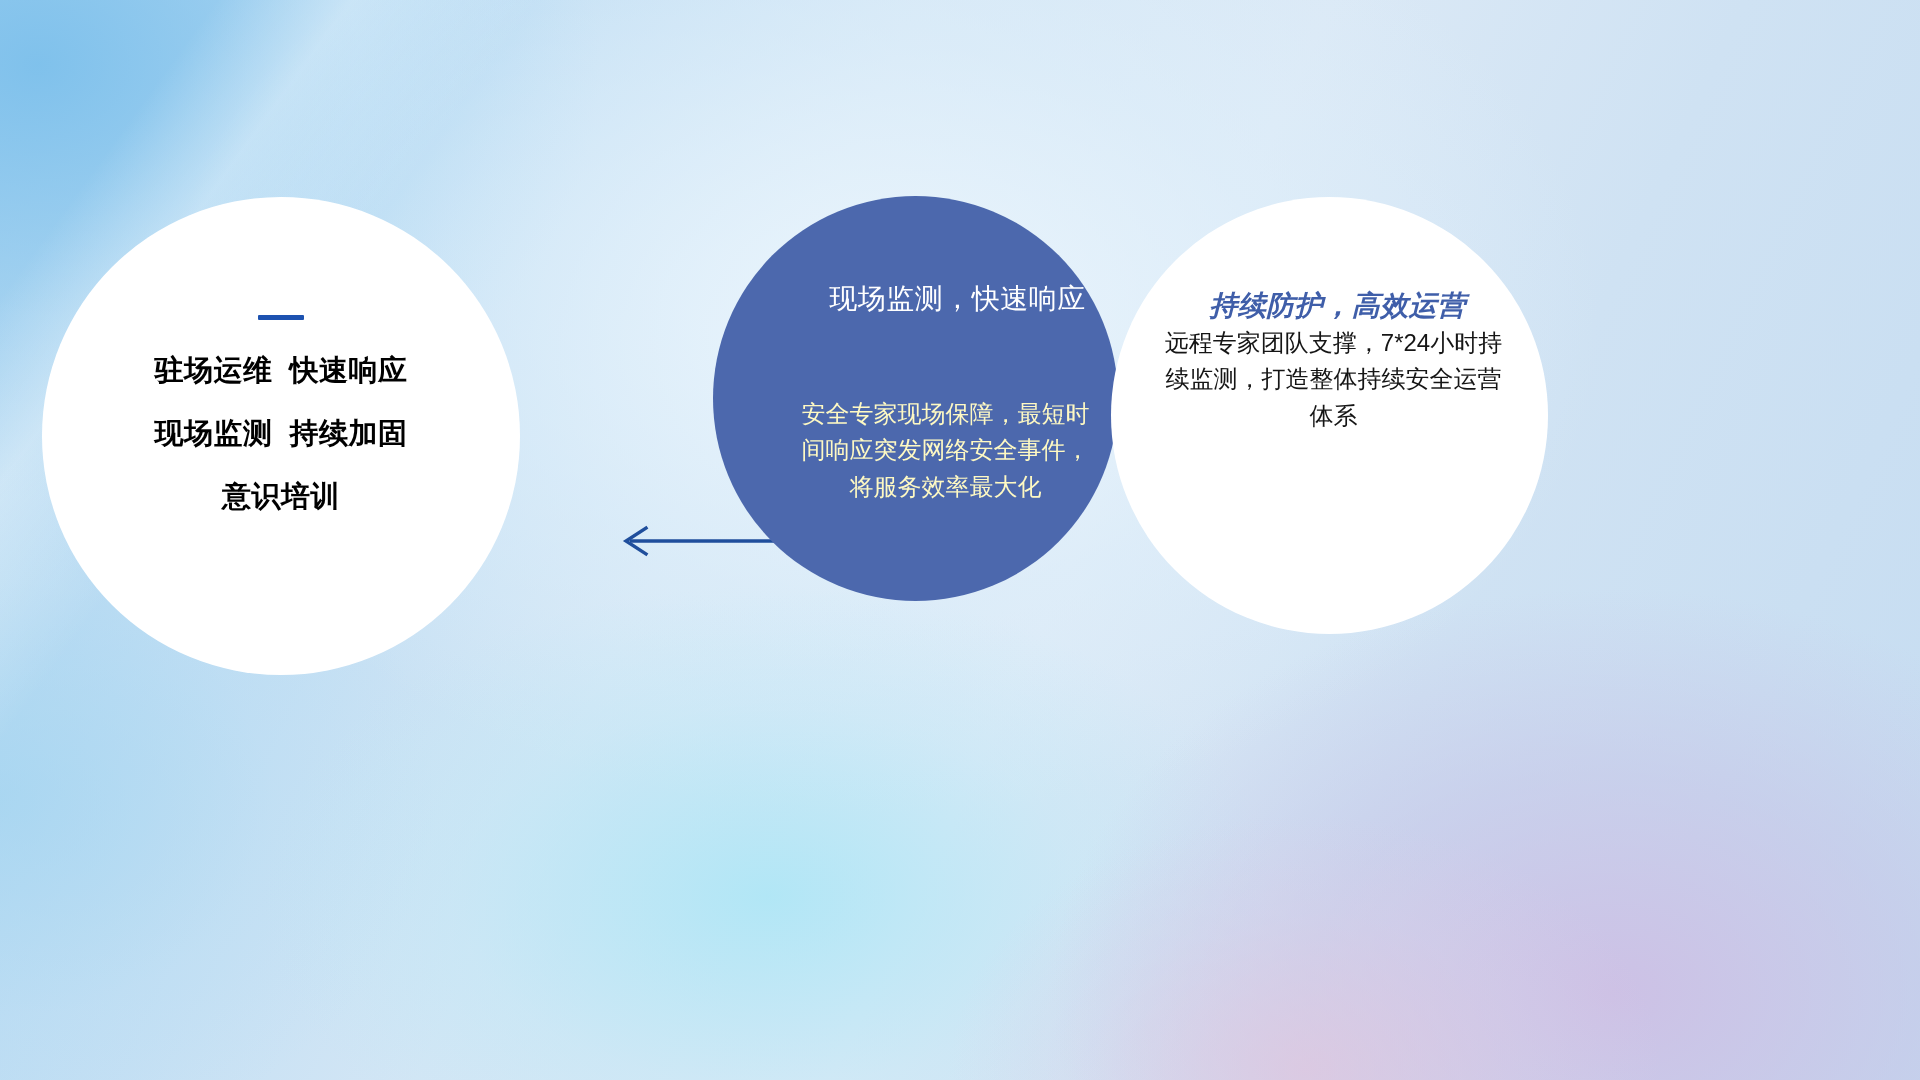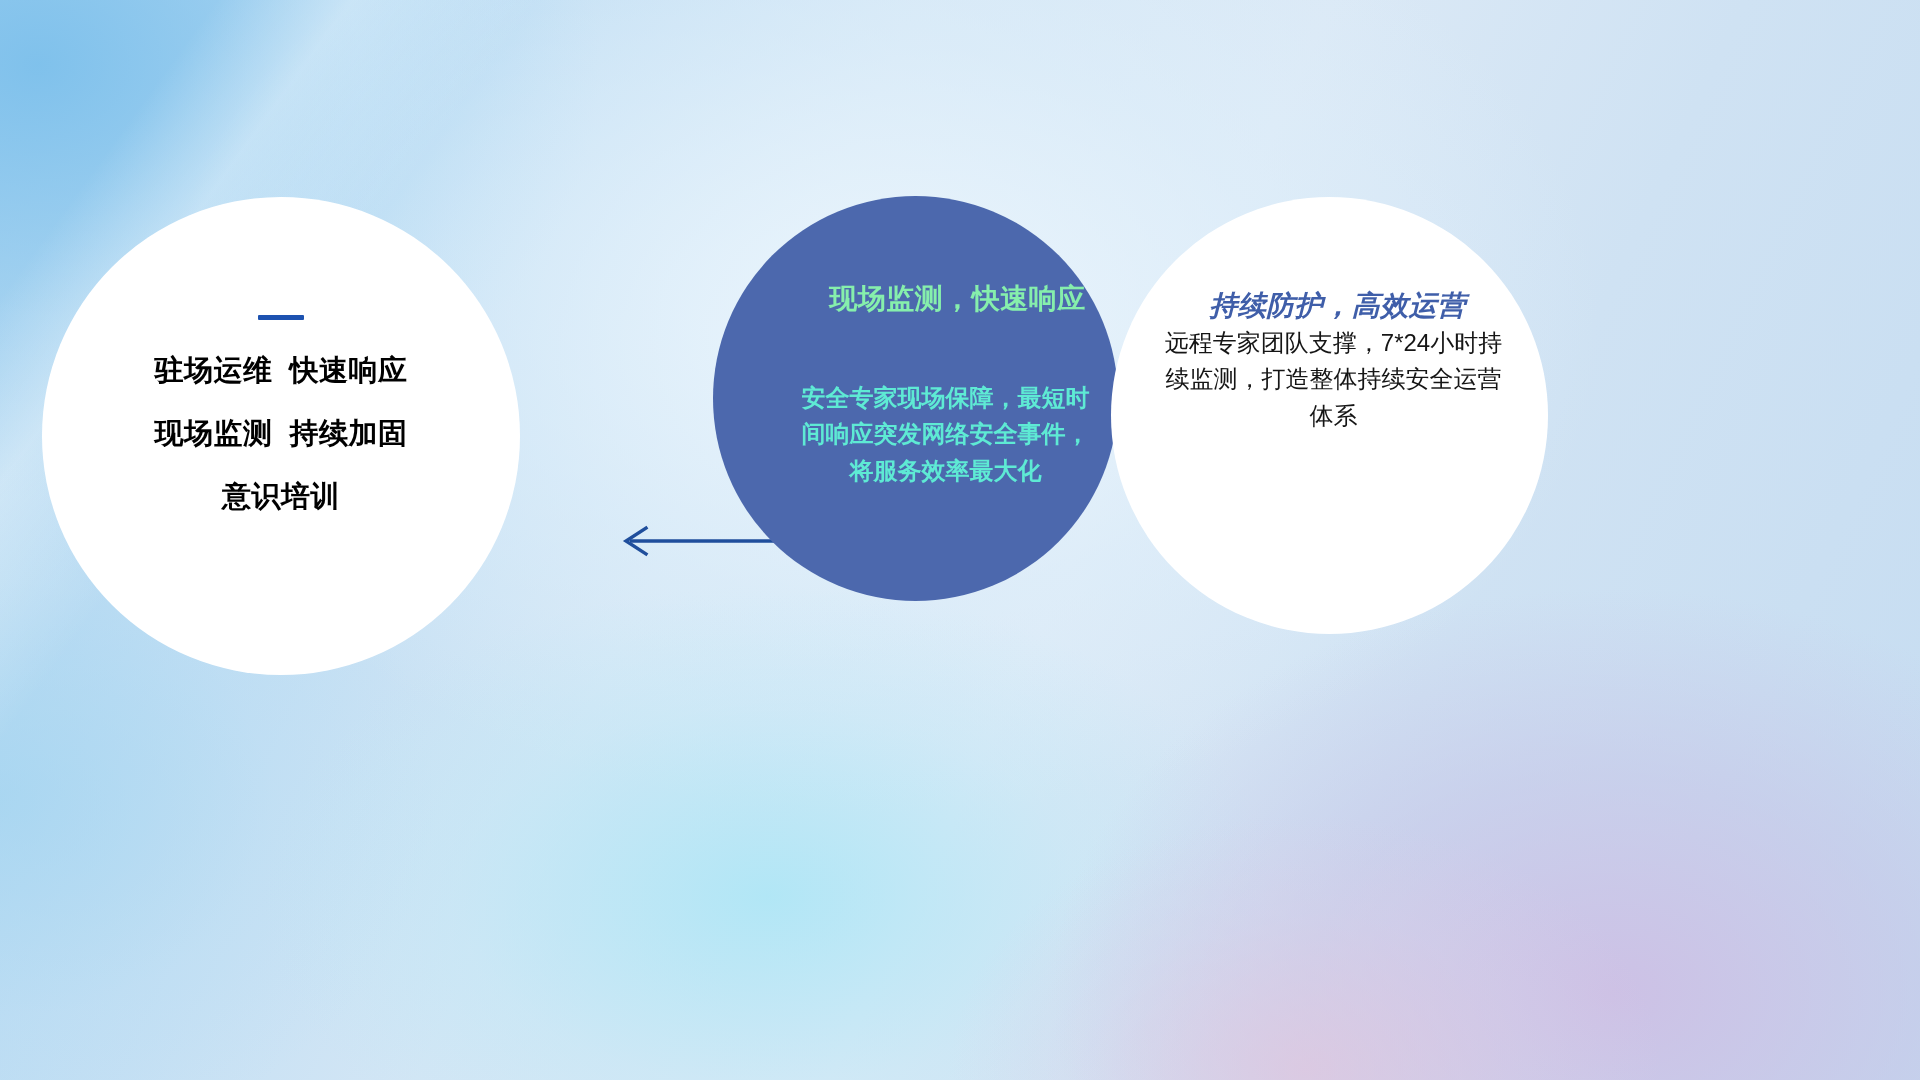--- a/index.html
+++ b/index.html
@@ -144,36 +144,36 @@
     justify-content: flex-start;
     padding-top: 84px;
   }
   #circle-mid {
     width: 405px;
     height: 405px;
     top: 196px;
   }
   #circle-mid .card-title {
     font-size: 28px;
-    font-weight: 700;
-    color: #86efac;
+    font-weight: 400;
+    color: #ffffff;
     white-space: nowrap;
     letter-spacing: 0.5px;
-    margin-bottom: 0;
+    margin-bottom: 16px;
     transform: translateX(42px);
   }
   #circle-mid .card-body {
     margin-top: 62px;
     font-size: 24px;
     line-height: 1.52;
-    color: #5eead4;
+    color: #fef9c3;
     text-align: center;
     width: 300px;
     transform: translateX(30px);
-    font-weight: 700;
+    font-weight: 400;
   }
 
   
   #circle-right {
     left: 1111px;
     top: 197px;
     width: 437px;
     height: 437px;
     background: #ffffff;
     z-index: 3;

